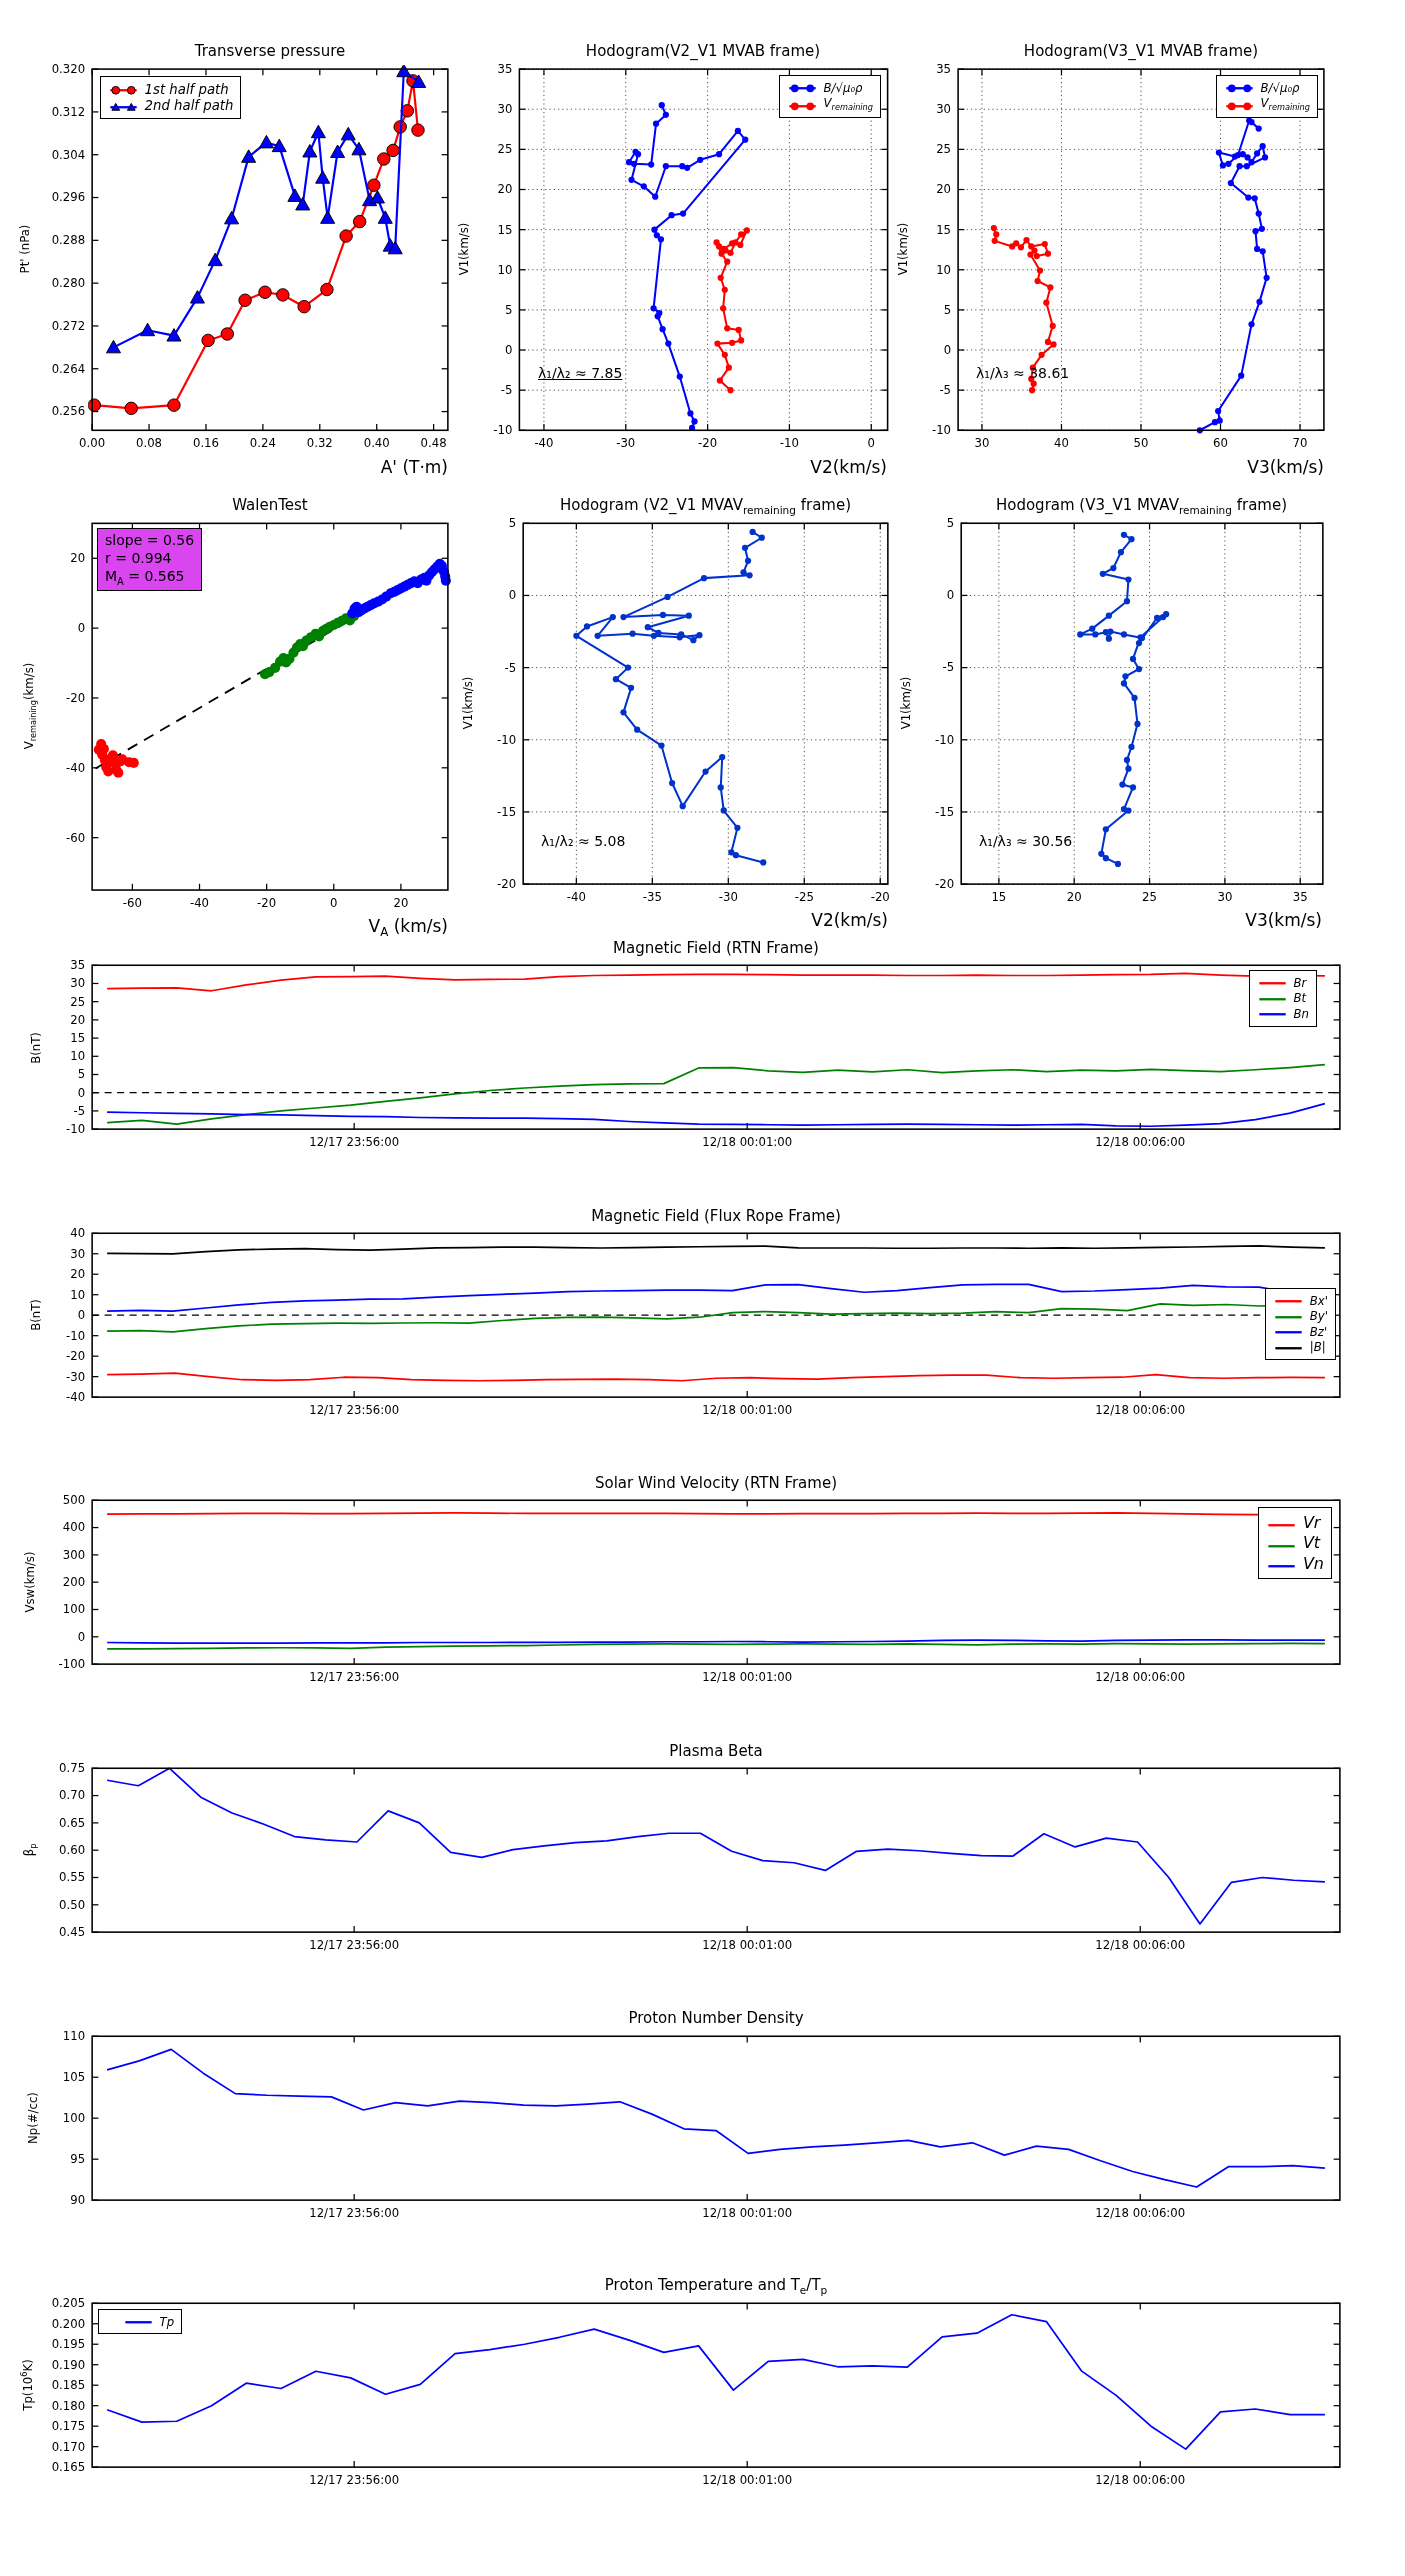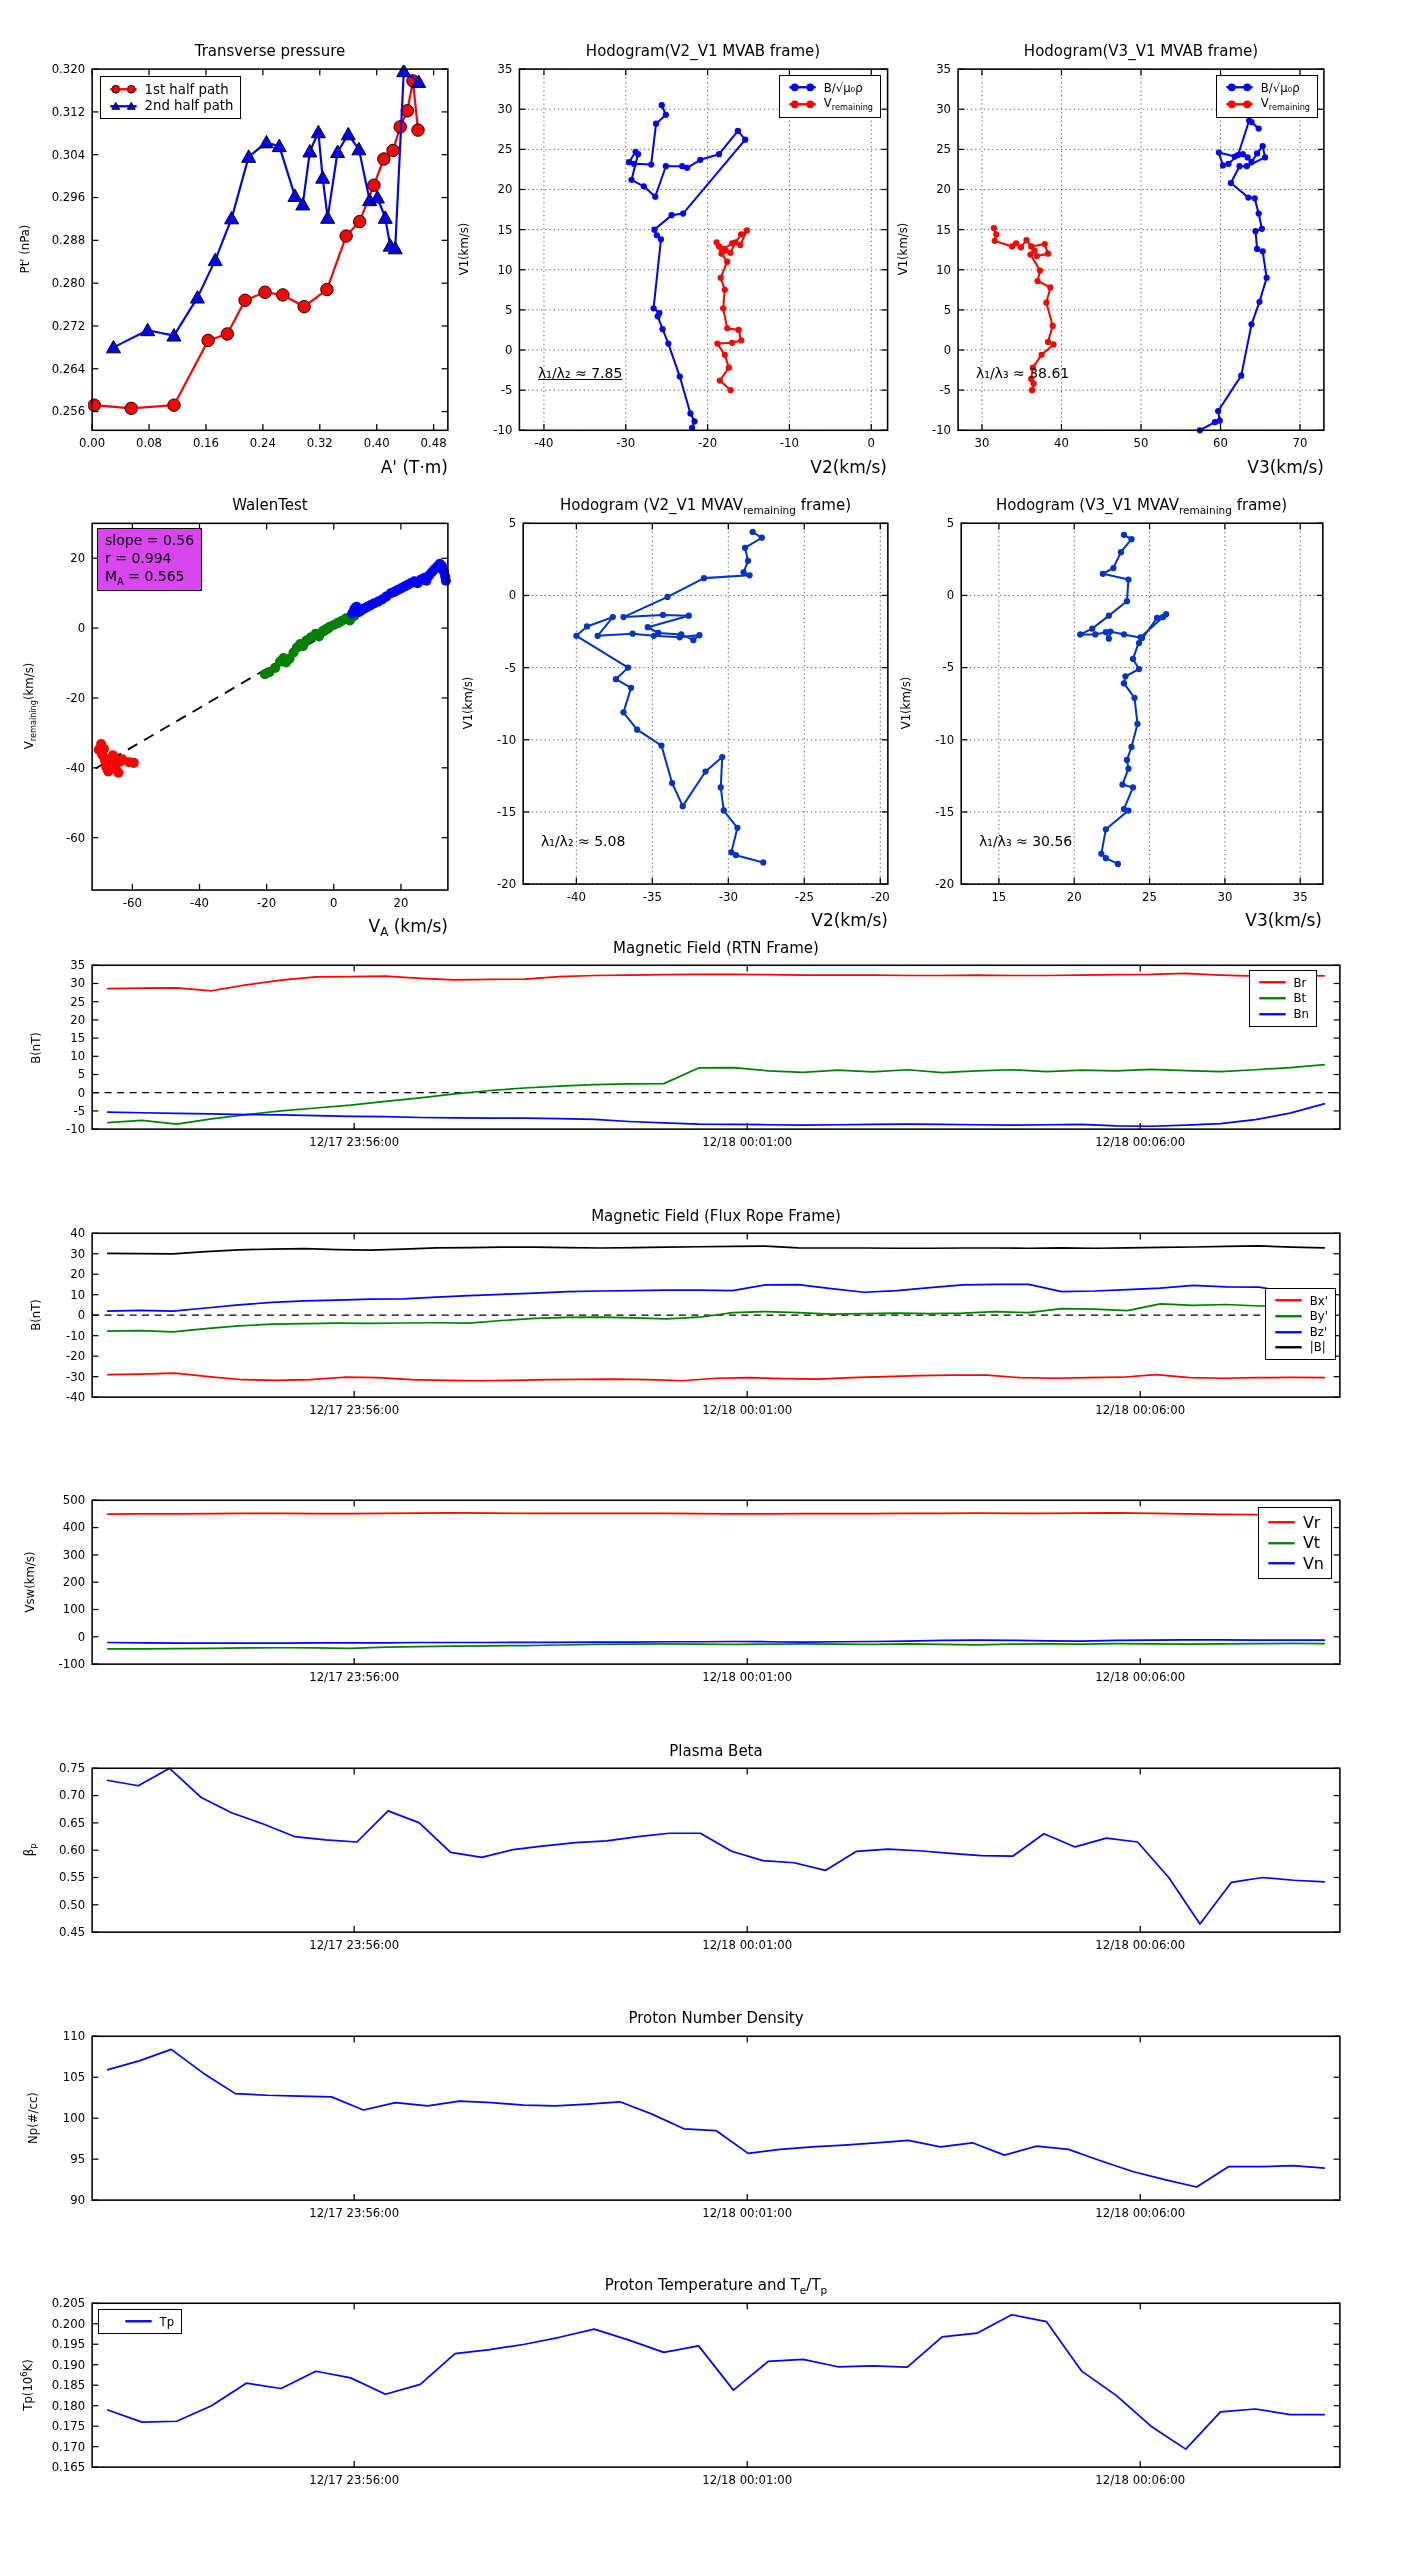--- a/index.html
+++ b/index.html
@@ -5,21 +5,21 @@
   html,body{margin:0;padding:0;background:#fff;}
   body{width:1405px;height:2576px;position:relative;font-family:"DejaVu Sans","Liberation Sans",sans-serif;}
   #figure{position:absolute;left:0;top:0;width:1405px;height:2576px;background:#fff;}
   .chart-host{position:absolute;left:0;top:0;width:100%;height:100%;pointer-events:none;}
   .ttl{position:absolute;text-align:center;font-size:15px;color:#000;white-space:nowrap;}
   .xlab{position:absolute;text-align:right;font-size:17px;color:#000;}
   .ylab{position:absolute;font-size:11.7px;color:#000;white-space:nowrap;transform:translate(-50%,-50%) rotate(-90deg);}
   .ann{position:absolute;font-size:14px;color:#000;white-space:nowrap;}
   .notebox{position:absolute;border:1.6px solid #000;background:#d946ef;padding:1.6px 7px;font-size:14px;line-height:1.3;color:#000;}
   .legend{position:absolute;border:1.6px solid #000;background:#fff;padding:3.1px 7px;}
-  .legend .row{display:flex;align-items:center;margin:1.6px 0;}
+  .legend .row{display:flex;align-items:flex-end;margin:1.6px 0;font-style:italic;}
   .legend .lbl{margin-left:5.5px;color:#000;white-space:nowrap;}
   sub{font-size:70%;} sup{font-size:70%;}
   svg{overflow:visible;}
 </style>
 </head>
 <body>
 
 <div id="figure">
   <div class="chart-host">
       <svg width="465" height="447" style="position: absolute; left: 18px; top: 34px;" viewBox="0 0 596 573">
@@ -994,20 +994,21 @@
         <line x1="95" y1="115" x2="103" y2="115" stroke="#000" stroke-width="1.6"></line>
         <line x1="1694" y1="115" x2="1686" y2="115" stroke="#000" stroke-width="1.6"></line>
         <text x="86" y="120" text-anchor="end" font-size="15" fill="#000">300</text>
         <line x1="95" y1="80" x2="103" y2="80" stroke="#000" stroke-width="1.6"></line>
         <line x1="1694" y1="80" x2="1686" y2="80" stroke="#000" stroke-width="1.6"></line>
         <text x="86" y="85" text-anchor="end" font-size="15" fill="#000">400</text>
         <line x1="95" y1="45" x2="103" y2="45" stroke="#000" stroke-width="1.6"></line>
         <line x1="1694" y1="45" x2="1686" y2="45" stroke="#000" stroke-width="1.6"></line>
         <text x="86" y="50" text-anchor="end" font-size="15" fill="#000">500</text>
       </svg>
+      <div class="ttl" style="left: 92px; top: 1474px; width: 1248px;">Solar Wind Velocity (RTN Frame)</div>
       <div class="ylab" style="left: 30px; top: 1582px;">Vsw(km/s)</div>
       <div class="legend" style="top: 1507px; right: 73px; font-size: 16px;">
         <div class="row">
           <svg width="31" height="12.5" viewBox="0 0 40 16">
             <line x1="3" y1="8" x2="37" y2="8" stroke="#ff0000" stroke-width="3"></line>
           </svg>
           <div class="lbl">Vr</div>
         </div>
         <div class="row">
           <svg width="31" height="12.5" viewBox="0 0 40 16">

